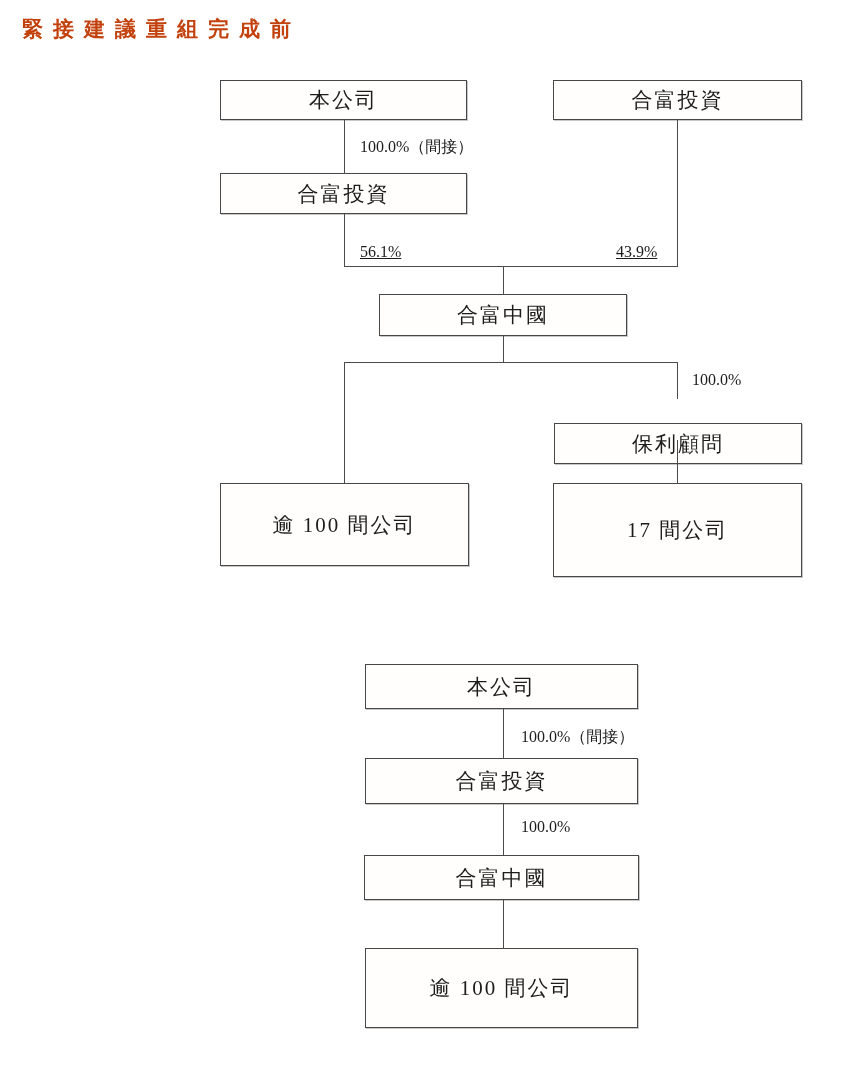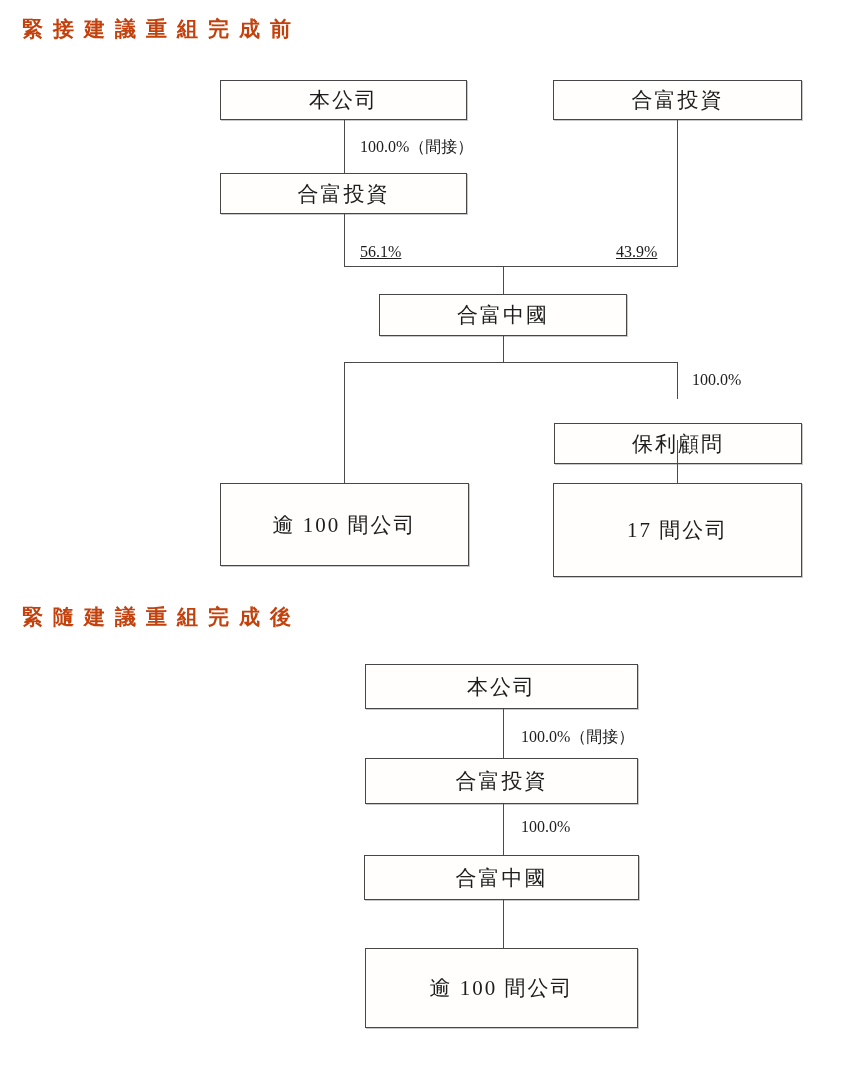--- a/index.html
+++ b/index.html
@@ -104,21 +104,20 @@
 
   <div class="vline" style="left:677px; top:440px; height:43px;"></div>
 
   <div class="node" style="left:220px; top:483px; width:249px; height:83px;">
     <span>逾 100 間公司</span>
   </div>
   <div class="node" style="left:553px; top:483px; width:249px; height:94px;">
     <span>17 間公司</span>
   </div>
 
-  <h2 class="heading" style="left:22px; top:603px;">緊隨建議重組完成後</h2>
 
   <div class="node" style="left:365px; top:664px; width:273px; height:45px;">
     <span>本公司</span>
   </div>
 
   <div class="vline" style="left:503px; top:709px; height:49px;"></div>
   <span class="pct" style="left:521px; top:727px;">100.0%（間接）</span>
 
   <div class="node" style="left:365px; top:758px; width:273px; height:46px;">
     <span>合富投資</span>

